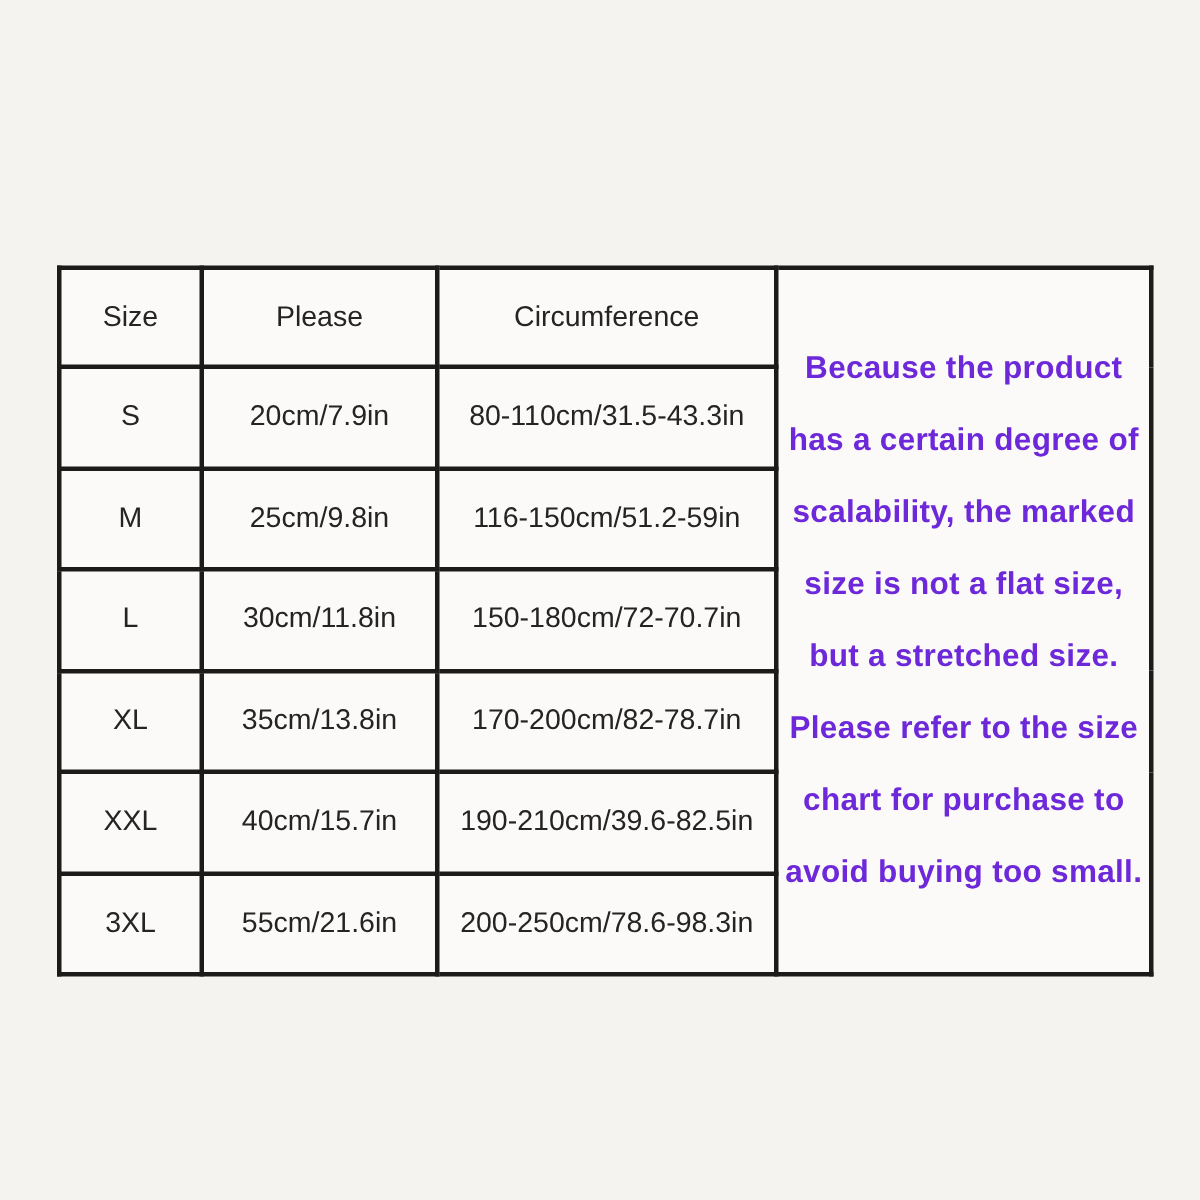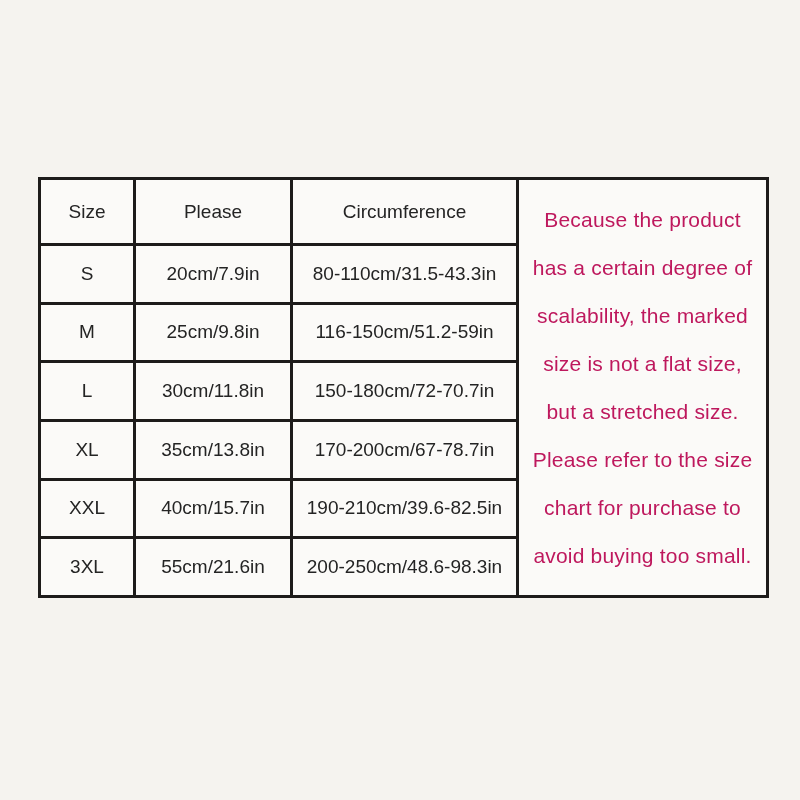--- a/index.html
+++ b/index.html
@@ -13,45 +13,45 @@
     font-family: "Liberation Sans", sans-serif;
     color: #242424;
     overflow: hidden;
     position: relative;
   }
   table.size-chart {
     position: absolute;
     left: 38px;
     top: 177px;
     width: 728px;
-    height: 421px;
+    height: 474px;
     border-collapse: collapse;
     table-layout: fixed;
     background: #fbfaf8;
   }
   .size-chart th,
   .size-chart td {
     border: 3px solid #1d1b1a;
     text-align: center;
     vertical-align: middle;
     font-size: 19px;
     font-weight: 400;
     padding: 0;
     overflow: hidden;
   }
   .size-chart th {
     height: 63px;
   }
   .size-chart td.note-cell {
-    font-weight: 400;
+    font-weight: 700;
     font-size: 21px;
     line-height: 48px;
     white-space: pre-line;
     padding: 0 3px;
-    color: #be185d;
+    color: #6d28d9;
     letter-spacing: 0.2px;
   }
 </style>
 </head>
 <body>
 
 <table class="size-chart">
   <colgroup>
     <col style="width:95px">
     <col style="width:157px">
@@ -83,26 +83,26 @@
       <td>116-150cm/51.2-59in</td>
     </tr>
     <tr>
       <td>L</td>
       <td>30cm/11.8in</td>
       <td>150-180cm/72-70.7in</td>
     </tr>
     <tr>
       <td>XL</td>
       <td>35cm/13.8in</td>
-      <td>170-200cm/67-78.7in</td>
+      <td>170-200cm/82-78.7in</td>
     </tr>
     <tr>
       <td>XXL</td>
       <td>40cm/15.7in</td>
       <td>190-210cm/39.6-82.5in</td>
     </tr>
     <tr>
       <td>3XL</td>
       <td>55cm/21.6in</td>
-      <td>200-250cm/48.6-98.3in</td>
+      <td>200-250cm/78.6-98.3in</td>
     </tr>
   </tbody>
 </table>
 
 </body></html>

